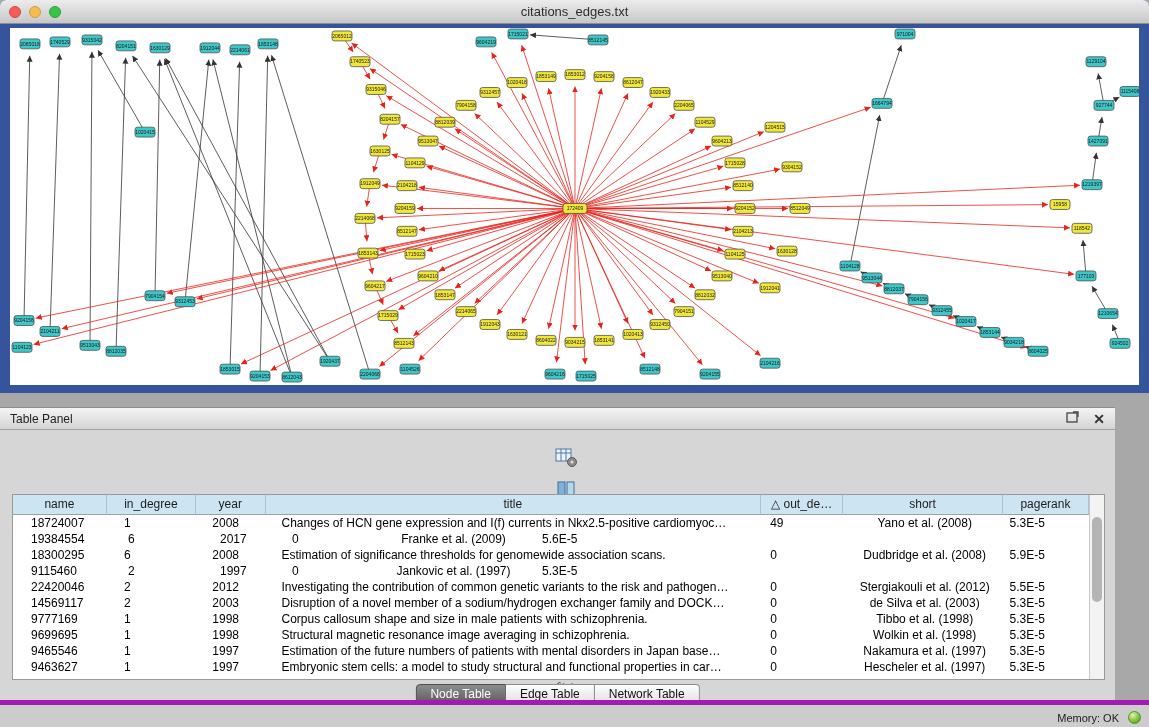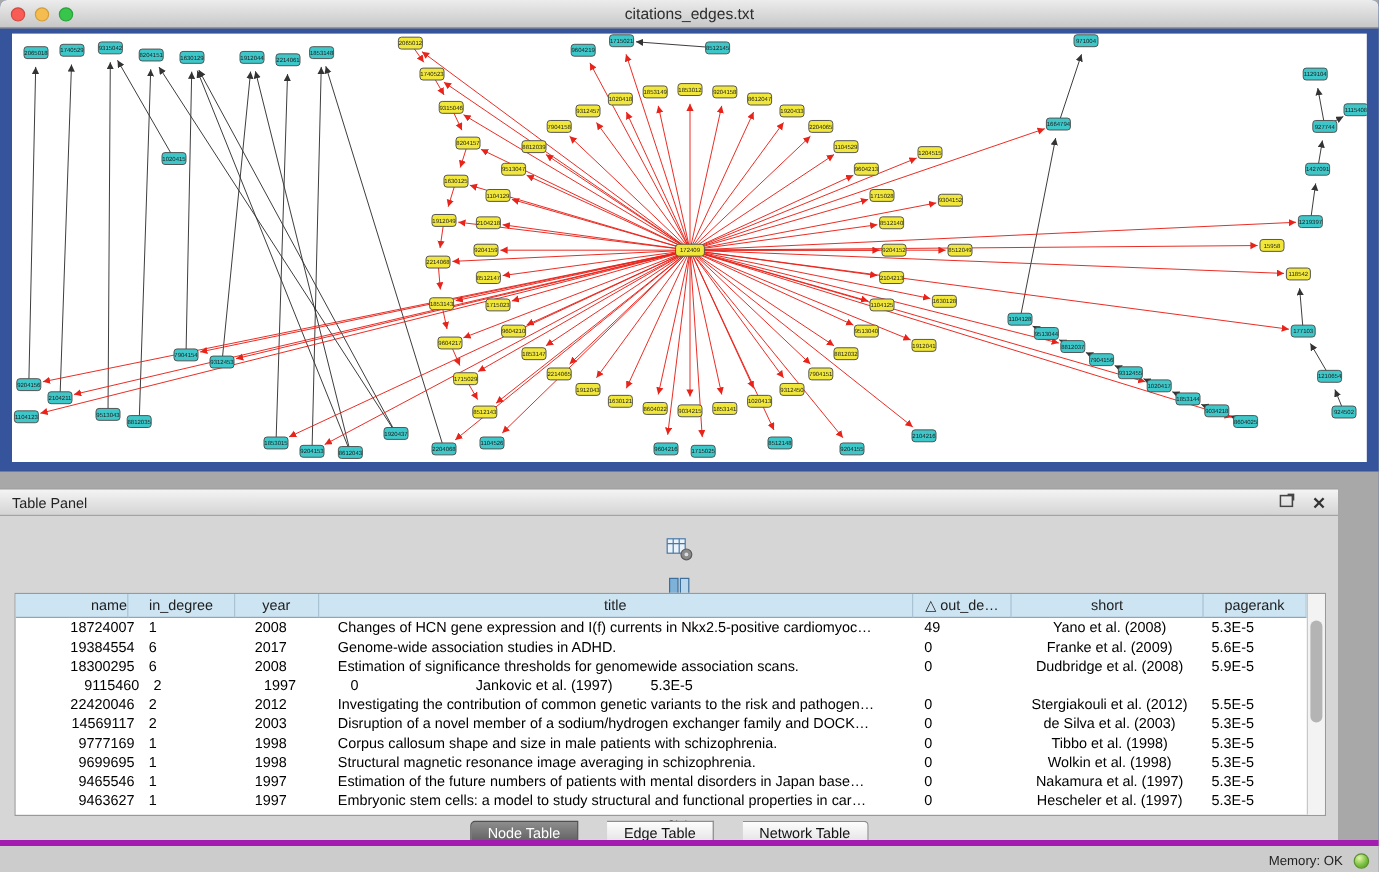--- a/index.html
+++ b/index.html
@@ -41,29 +41,29 @@
 
   .table-wrap { position:absolute; left:12px; right:10px; top:86px; bottom:30px;
     background:#fff; border:1px solid #999; overflow:hidden; }
   .table-inner { position:absolute; left:0; right:15px; top:0; bottom:0; overflow:hidden; }
   .thead { display:flex; height:20px; background:#cde4f2; }
   .hcell { font-size:12px; line-height:19px; text-align:center; color:#1d1d1d;
     border-right:1px solid #a9c2d4; border-bottom:1px solid #8fa6b6;
     overflow:hidden; white-space:nowrap; }
   .trow { display:flex; height:16px; background:#fff;margin-left:12px; }
   .cell { font-size:12px; line-height:16px; padding:0 6px; overflow:hidden; white-space:nowrap; color:#000; }
-  .c0 { width:97px;text-align:right; } .c1 { width:92px; } .c2 { width:72px; } .c3 { width:512px; }
+  .c0 { width:97px; } .c1 { width:92px; } .c2 { width:72px; } .c3 { width:512px; }
   .c4 { width:85px; } .c5 { width:165px; } .c6 { width:89px; }
   .cell.c5 { text-align:center; }
   .vscroll { position:absolute; right:0; top:0; bottom:0; width:15px;
     background:#f3f3f3; border-left:1px solid #c8c8c8; }
   .vthumb { position:absolute; top:22px; left:2px; width:10px; height:85px;
     background:#b4b4b4; border-radius:6px; }
 
-  .tabs { position:absolute; bottom:6px; left:50%; transform:translateX(-50%); display:flex;gap:24px; }
+  .tabs { position:absolute; bottom:6px; left:50%; transform:translateX(-50%); display:flex; }
   .tab { height:20px; line-height:19px; padding:0 14px; font-size:12px; color:#111;
     background:linear-gradient(#fdfdfd,#e2e2e2); border:1px solid #8d8d8d; border-left:none; }
   .tab:first-child { border-left:1px solid #8d8d8d; border-radius:4px 0 0 4px; }
   .tab:last-child { border-radius:0 4px 4px 0; }
   .tab.active { background:linear-gradient(#8d8d8d,#5d5d5d); color:#fff; border-color:#4f4f4f; }
 
   
   .status-bar { position:absolute; top:700px; left:0; width:1149px; height:27px;
     background:#cccccc; border-top:5px solid #a21caf; }
   .mem-label { position:absolute; right:30px; top:7px; font-size:11px; color:#222; }
@@ -733,21 +733,20 @@
               <div class="cell c2">2008</div>
               <div class="cell c3">Changes of HCN gene expression and I(f) currents in Nkx2.5-positive cardiomyoc…</div>
               <div class="cell c4">49</div>
               <div class="cell c5">Yano et al. (2008)</div>
               <div class="cell c6">5.3E-5</div>
             </div>
             <div class="trow">
               <div class="cell c0">19384554</div>
               <div class="cell c1">6</div>
               <div class="cell c2">2017</div>
-              <div class="cell c3">Genome-wide association studies in ADHD.</div>
               <div class="cell c4">0</div>
               <div class="cell c5">Franke et al. (2009)</div>
               <div class="cell c6">5.6E-5</div>
             </div>
             <div class="trow">
               <div class="cell c0">18300295</div>
               <div class="cell c1">6</div>
               <div class="cell c2">2008</div>
               <div class="cell c3">Estimation of significance thresholds for genomewide association scans.</div>
               <div class="cell c4">0</div>

